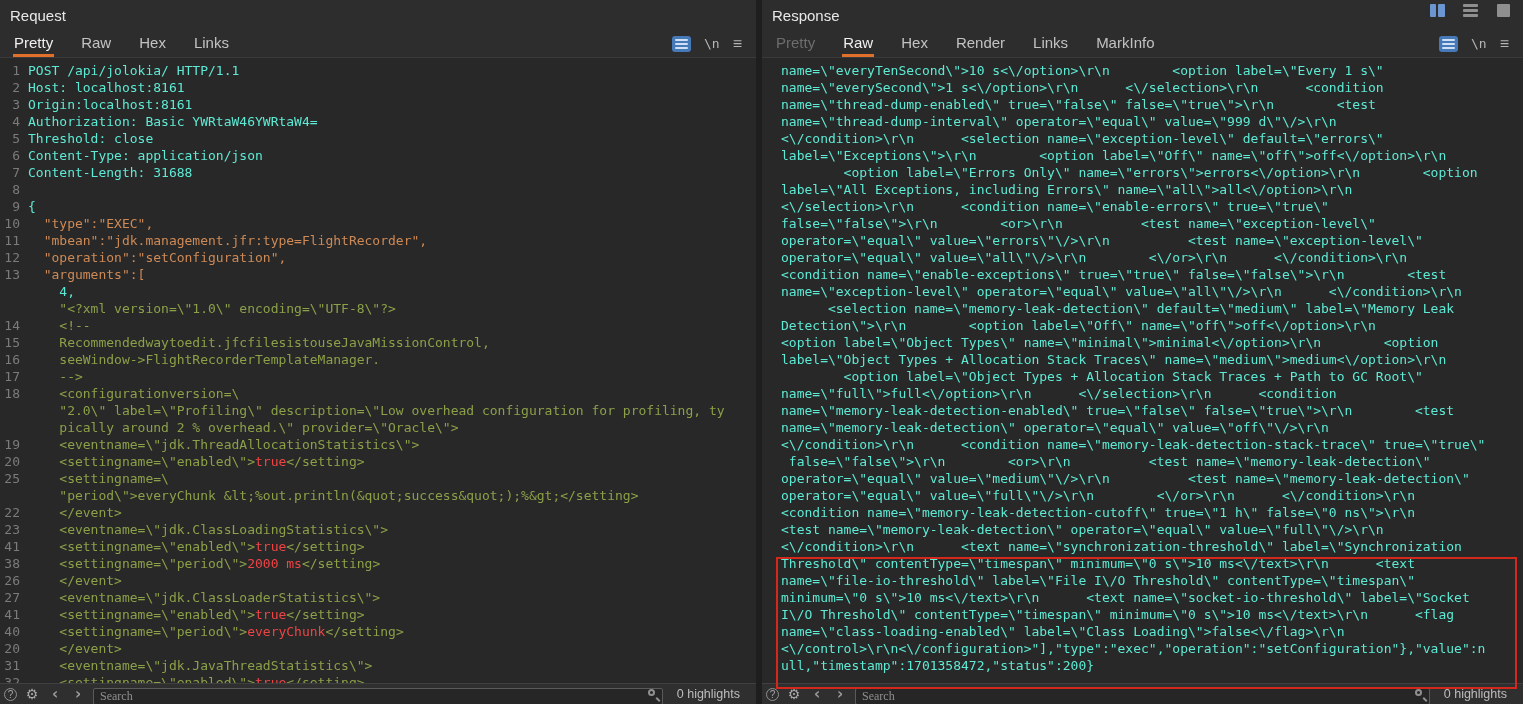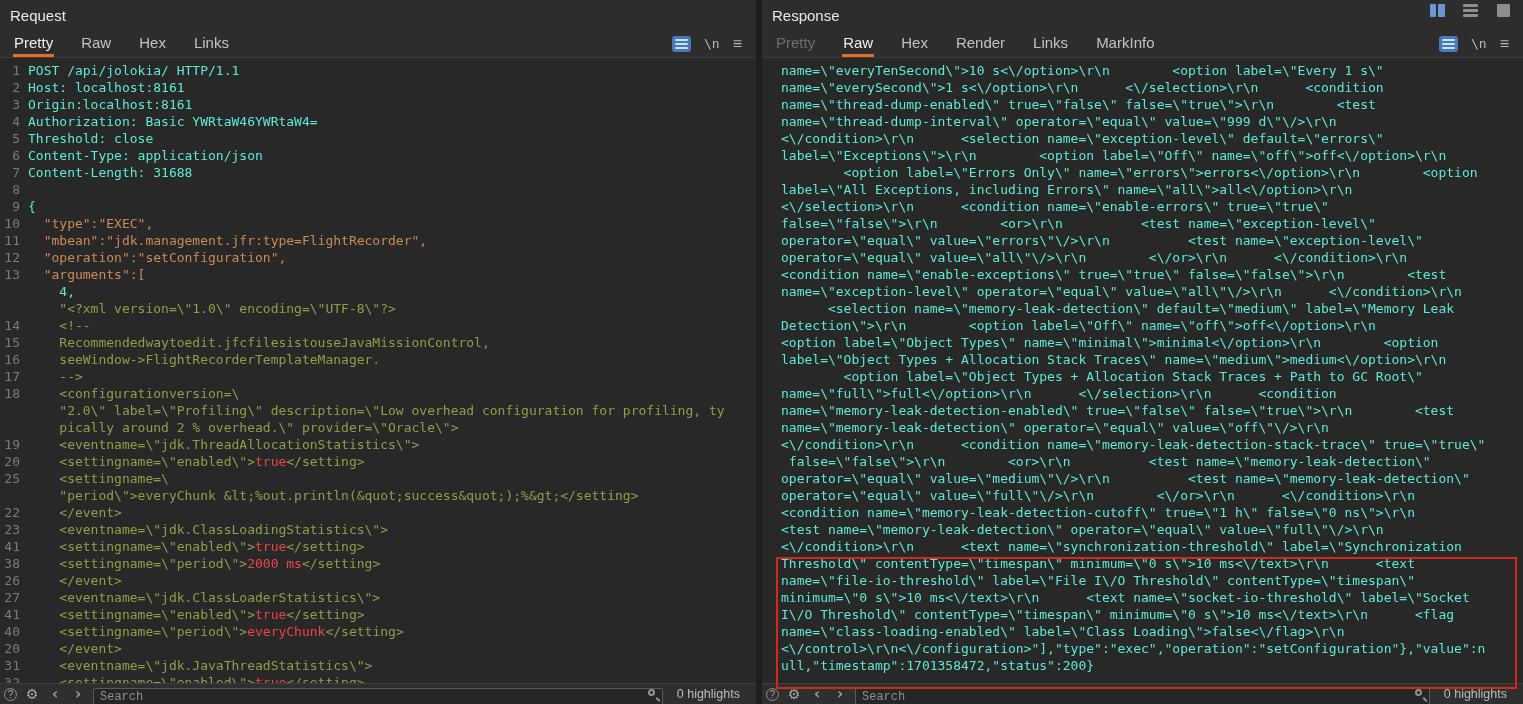--- a/index.html
+++ b/index.html
@@ -24,21 +24,21 @@
   .crow{height:17px;line-height:17px;white-space:pre;font-family:"DejaVu Sans Mono","Liberation Mono",monospace;font-size:13px}
   .ln{display:inline-block;width:20px;text-align:right;margin-right:8px;color:#7b7b7b}
   .editor.noline .crow{padding-left:19px}
   .c-w{color:#5eead4}.c-o{color:#ce8a56}.c-g{color:#8ba048}.c-t{color:#ef4444}
   .statusbar{height:21px;background:#2f2f2f;border-top:1px solid #404040;display:flex;align-items:center;gap:7px;padding:0 10px 0 4px}
   .sb-icon{color:#a8a8a8;display:flex;align-items:center;justify-content:center;width:16px;height:16px;cursor:default}
   .sb-help{border:1px solid #8f8f8f;border-radius:50%;width:13px;height:13px;font-size:10px}
   .sb-gear{font-size:14px}
   .sb-arrow{font-size:15px;font-weight:bold;color:#9a9a9a;font-family:"DejaVu Sans","Liberation Sans",sans-serif}
   .searchbox{position:relative;flex:1;height:17px}
-  .searchbox input{width:100%;height:17px;background:#262626;border:1px solid #5a5a5a;border-radius:2px;color:#dcdcdc;font-size:12px;padding:0 22px 0 6px;outline:none;font-family:Liberation Mono, monospace}
+  .searchbox input{width:100%;height:17px;background:#262626;border:1px solid #5a5a5a;border-radius:2px;color:#dcdcdc;font-size:12px;padding:0 22px 0 6px;outline:none;font-family:Liberation Serif, serif}
   .searchbox input::placeholder{color:#8f8f8f}
   .mag{position:absolute;right:8px;top:3px;width:7px;height:7px;border:2px solid #909090;border-radius:50%}
   .mag::after{content:"";position:absolute;width:2px;height:5px;background:#909090;transform:rotate(-45deg);left:7px;top:6px}
   .highlights{color:#bdbdbd;font-size:12.5px;white-space:nowrap;margin-left:7px;margin-right:6px}
   .layoutbar{position:absolute;top:3px;right:9px;display:flex;gap:11px;z-index:9}
   .layout-btn{width:22px;height:15px;background:none;border:none;display:flex;align-items:center;justify-content:center;cursor:default;padding:0}
   .ic-cols{width:15px;height:13px;display:flex;gap:2px}
   .ic-cols i{flex:1;background:#6c96d2;border-radius:1px}
   .ic-rows{width:15px;height:13px;display:flex;flex-direction:column;gap:2px}
   .ic-rows i{flex:1;background:#8f8f8f;border-radius:1px}

